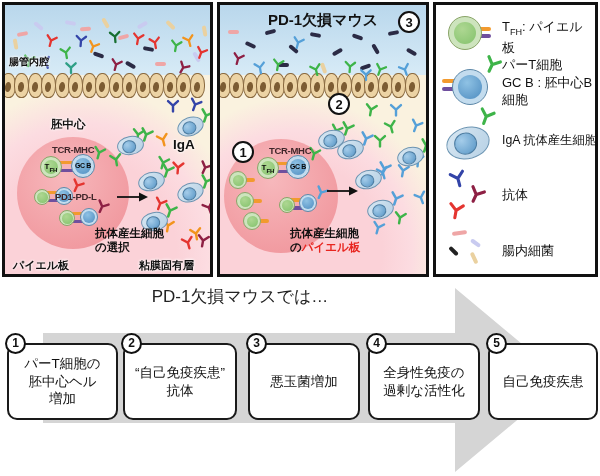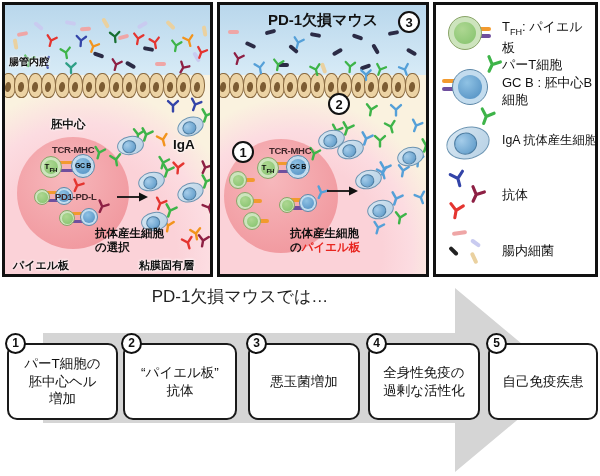--- a/index.html
+++ b/index.html
@@ -697,21 +697,21 @@
   </svg>
   <div id="flow-steps">
       <div class="step-box" style="left: 7px; width: 111px;">
         <div class="badge" style="left: -4px; top: -12px; width: 21px; height: 21px; font-size: 12px;">1</div>
         <div>パーT細胞の</div>
         <div>胚中心ヘル</div>
         <div>増加</div>
       </div>
       <div class="step-box" style="left: 123px; width: 114px;">
         <div class="badge" style="left: -4px; top: -12px; width: 21px; height: 21px; font-size: 12px;">2</div>
-        <div>“パイエル板”</div>
+        <div>“自己免疫疾患”</div>
         <div>抗体</div>
       </div>
       <div class="step-box" style="left: 248px; width: 112px;">
         <div class="badge" style="left: -4px; top: -12px; width: 21px; height: 21px; font-size: 12px;">3</div>
         <div>悪玉菌増加</div>
       </div>
       <div class="step-box" style="left: 368px; width: 112px;">
         <div class="badge" style="left: -4px; top: -12px; width: 21px; height: 21px; font-size: 12px;">4</div>
         <div>全身性免疫の</div>
         <div>過剰な活性化</div>

